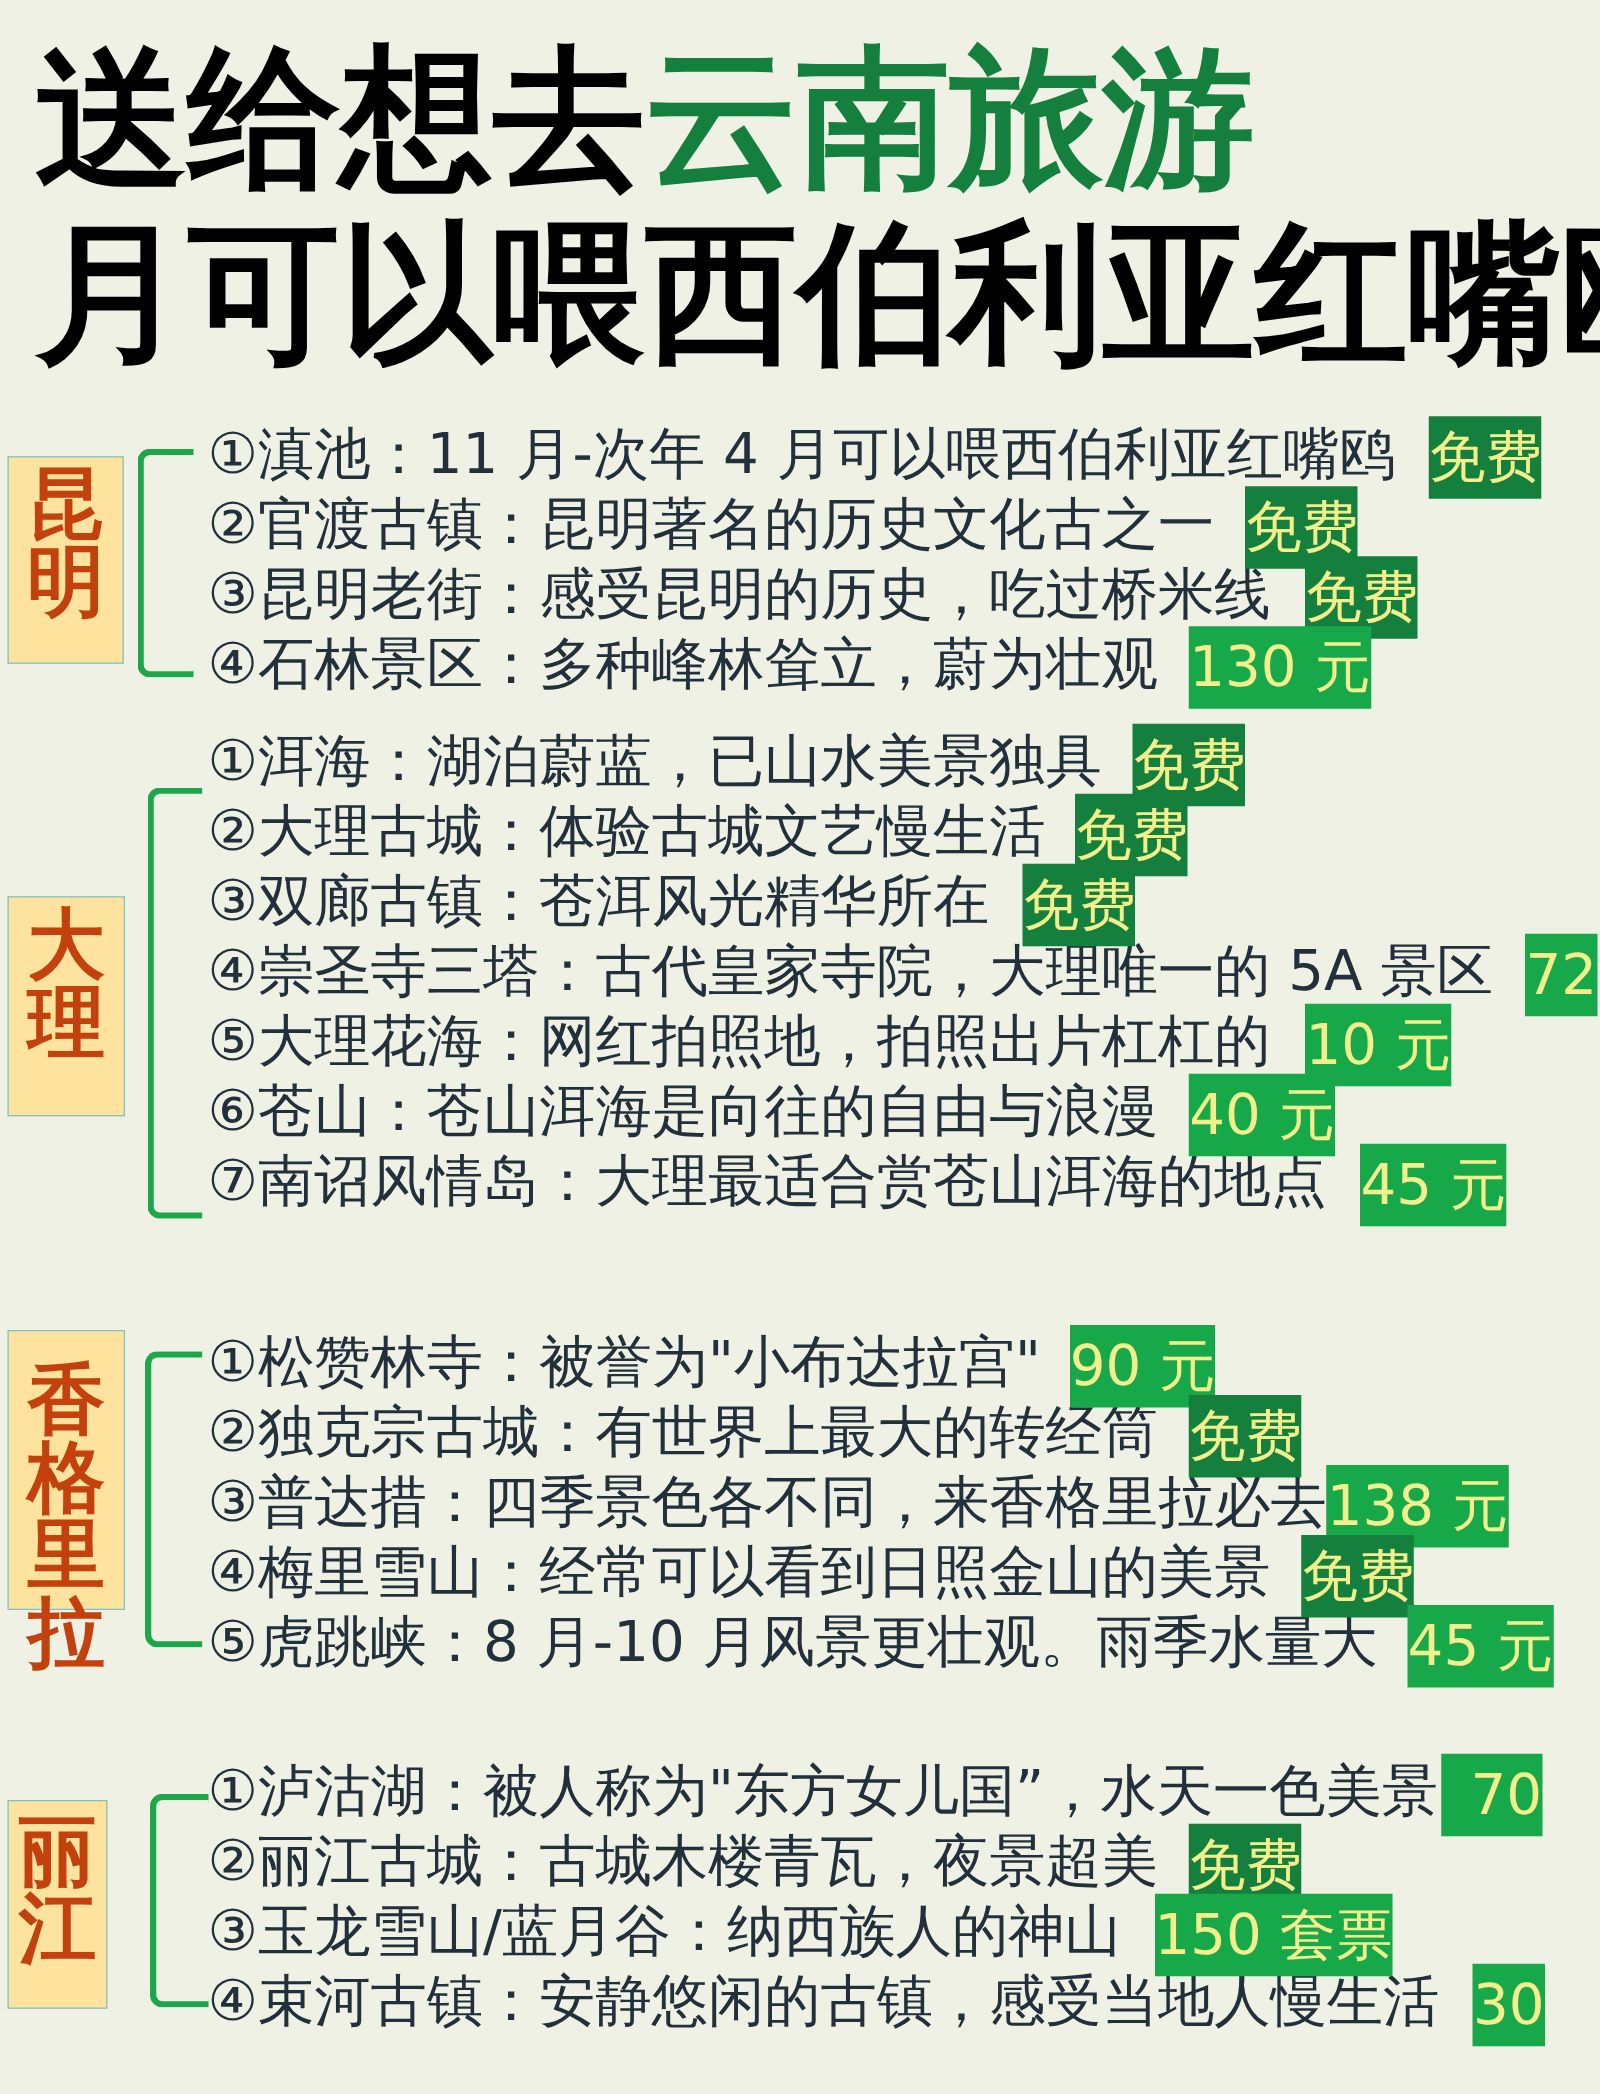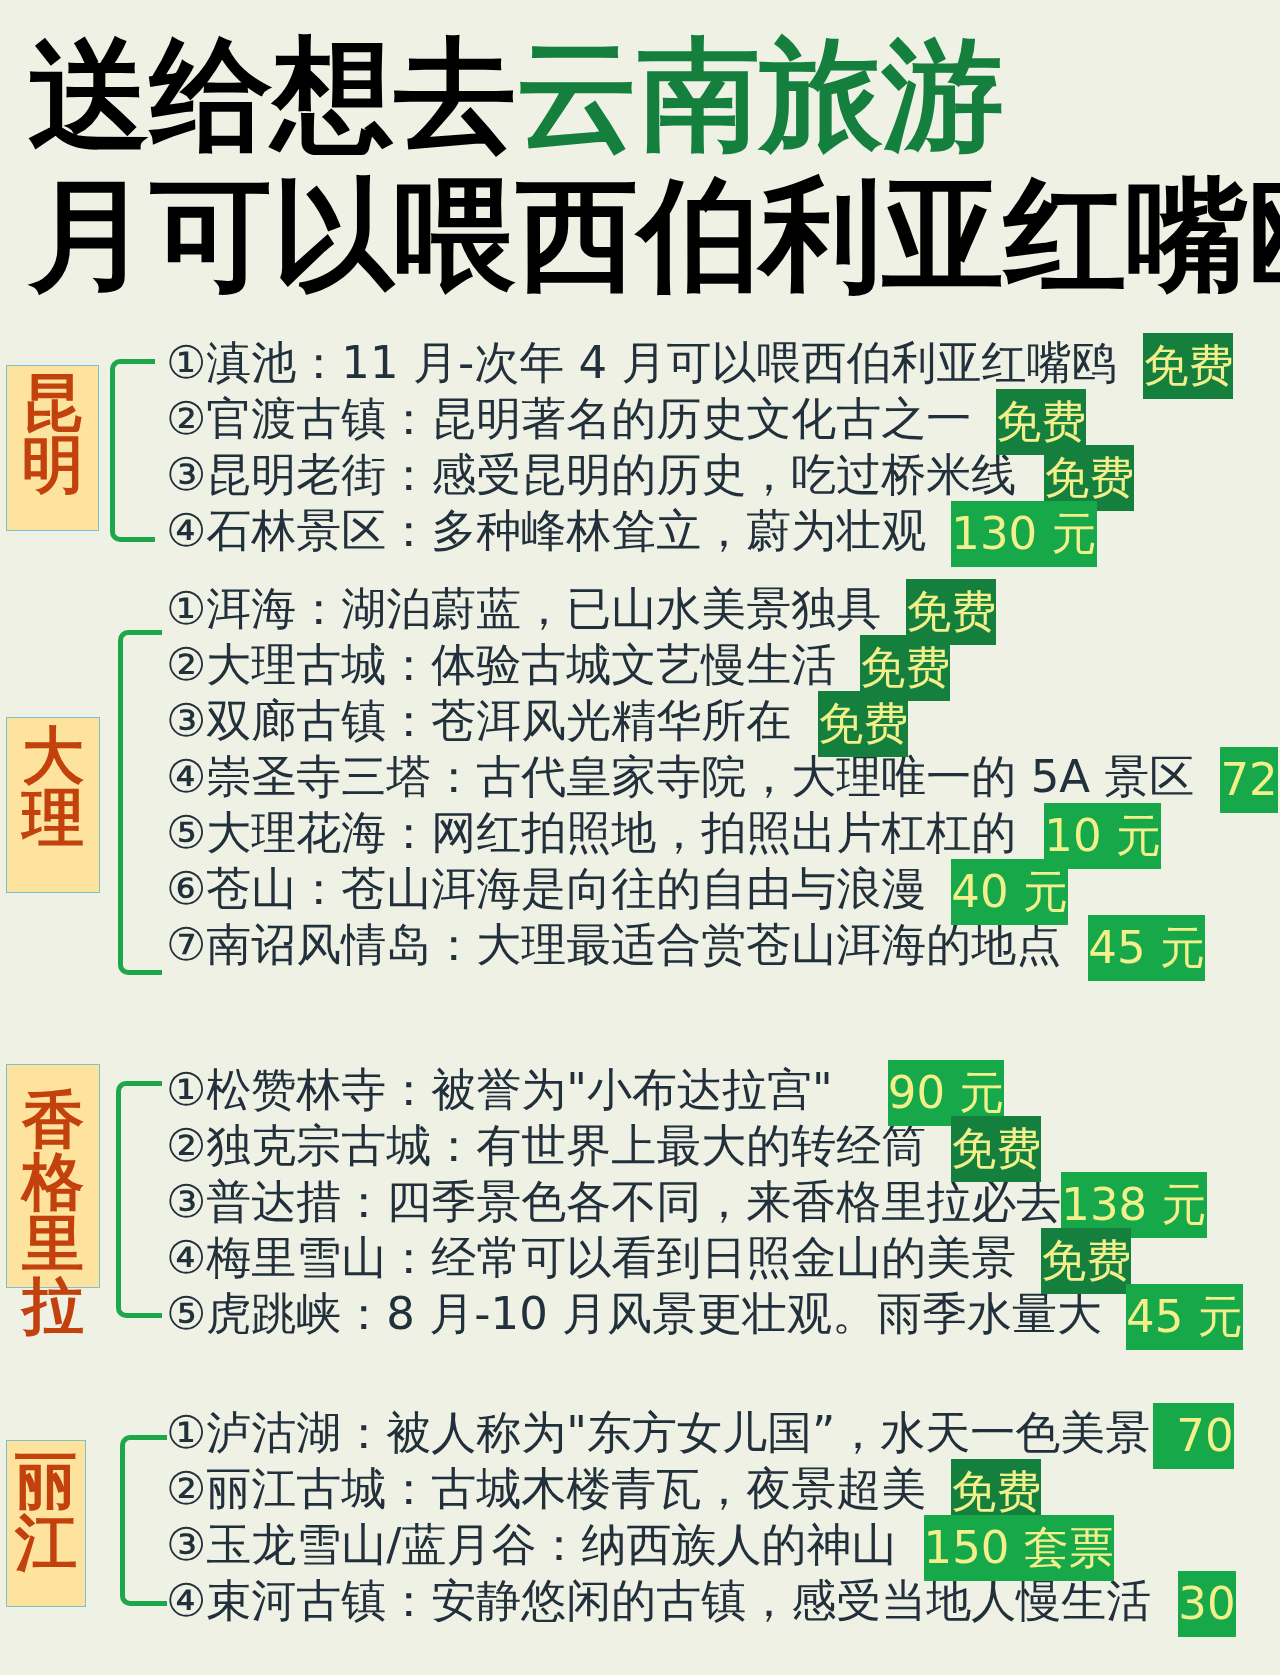--- a/index.html
+++ b/index.html
@@ -113,21 +113,21 @@
 </div>
 
 <div>
   <div class="city-box" style="left:6px;top:1064px;width:94px;height:224px;padding-top:24px">
     <span class="city-label">香格里拉</span>
   </div>
   <div class="bracket" style="left:116px;top:1081px;width:46px;height:237px"></div>
   <div class="rows" style="top:1062px">
     <div class="row">
       <span class="txt"><span>①</span><span>松赞林寺</span><span>：</span><span>被誉为"小布达拉宫"</span></span>
-      <span class="badge paid" style="margin-left:55px">90 元</span>
+      <span class="badge paid" style="margin-left:23px">90 元</span>
     </div>
     <div class="row">
       <span class="txt"><span>②</span><span>独克宗古城</span><span>：</span><span>有世界上最大的转经筒</span></span>
       <span class="badge free" style="margin-left:25px">免费</span>
     </div>
     <div class="row">
       <span class="txt"><span>③</span><span>普达措</span><span>：</span><span>四季景色各不同，来香格里拉必去</span></span>
       <span class="badge paid" style="">138 元</span>
     </div>
     <div class="row">

